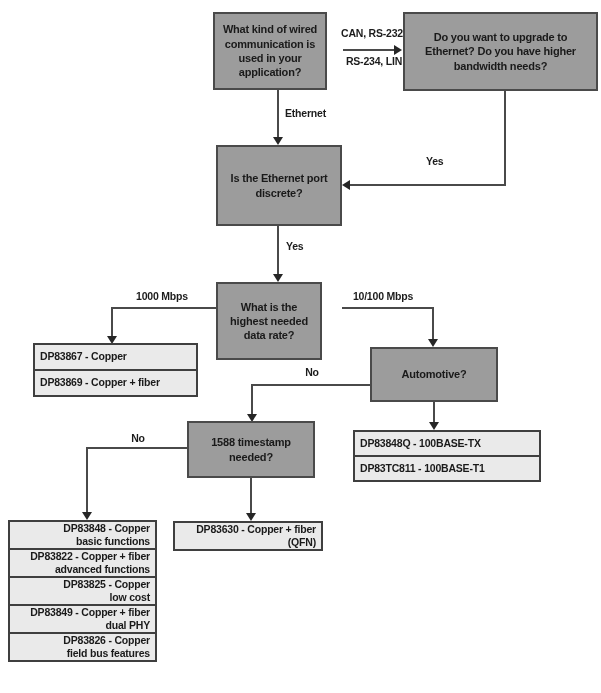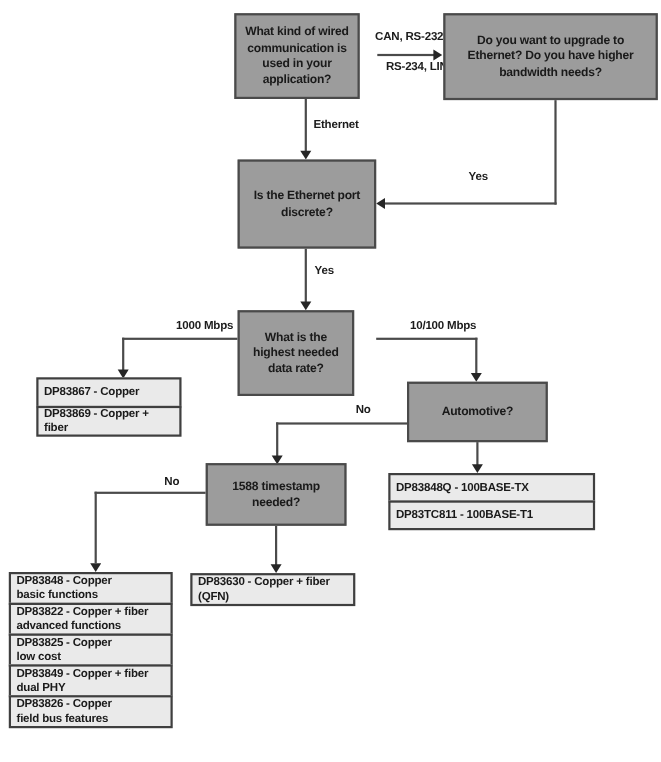--- a/index.html
+++ b/index.html
@@ -14,32 +14,32 @@
   }
   .node .inner{display:block;}
   .line{position:absolute;background:#4a4a4a;}
   .arrow-down{position:absolute;width:0;height:0;
     border-left:5px solid transparent;border-right:5px solid transparent;border-top:8px solid #262626;}
   .arrow-left{position:absolute;width:0;height:0;
     border-top:5px solid transparent;border-bottom:5px solid transparent;border-right:8px solid #262626;}
   .arrow-right{position:absolute;width:0;height:0;
     border-top:5px solid transparent;border-bottom:5px solid transparent;border-left:8px solid #262626;}
   .elabel{position:absolute;font-size:10.5px;letter-spacing:-0.2px;white-space:nowrap;color:#1c1c1c;}
-  .center{text-align:right;}
+  .center{text-align:center;}
   .list{position:absolute;}
   .cell{
     box-sizing:border-box;background:#eaeaea;border:2px solid #3f3f3f;
     padding:1px 5px;font-size:10.5px;line-height:1.25;letter-spacing:-0.2px;
     display:flex;flex-direction:column;justify-content:center;
   }
   .cell + .cell{margin-top:-2px;}
   .cell span{display:block;white-space:pre-wrap;}
   .h28 .cell{height:28px;}
   .h27 .cell{height:27px;}
-  .h30 .cell{height:30px;}
+  .h30 .cell{height:30px;text-align:right;}
 </style>
 </head>
 <body>
 
 <div class="canvas">
 
   <div class="line" style="left:343px;top:49px;width:53px;height:2px"></div>
   <div class="arrow-right" style="left:394px;top:45px"></div>
 
   <div class="line" style="left:277px;top:90px;width:2px;height:48px"></div>
@@ -96,21 +96,21 @@
   <div class="node" style="left:216px;top:282px;width:106px;height:78px">
     <span class="inner" style="max-width:96px">What is the highest needed data rate?</span>
   </div>
   <div class="node" style="left:370px;top:347px;width:128px;height:55px">
     <span class="inner">Automotive?</span>
   </div>
   <div class="node" style="left:187px;top:421px;width:128px;height:57px">
     <span class="inner" style="max-width:96px">1588 timestamp needed?</span>
   </div>
 
-  <div class="list h28" style="left:33px;top:343px;width:132px">
+  <div class="list h28" style="left:33px;top:343px;width:165px">
     <div class="cell">
         <span>DP83867 - Copper</span>
       </div>
     <div class="cell">
         <span>DP83869 - Copper + fiber</span>
       </div>
   </div>
 
   <div class="list h27" style="left:353px;top:430px;width:188px">
     <div class="cell">

